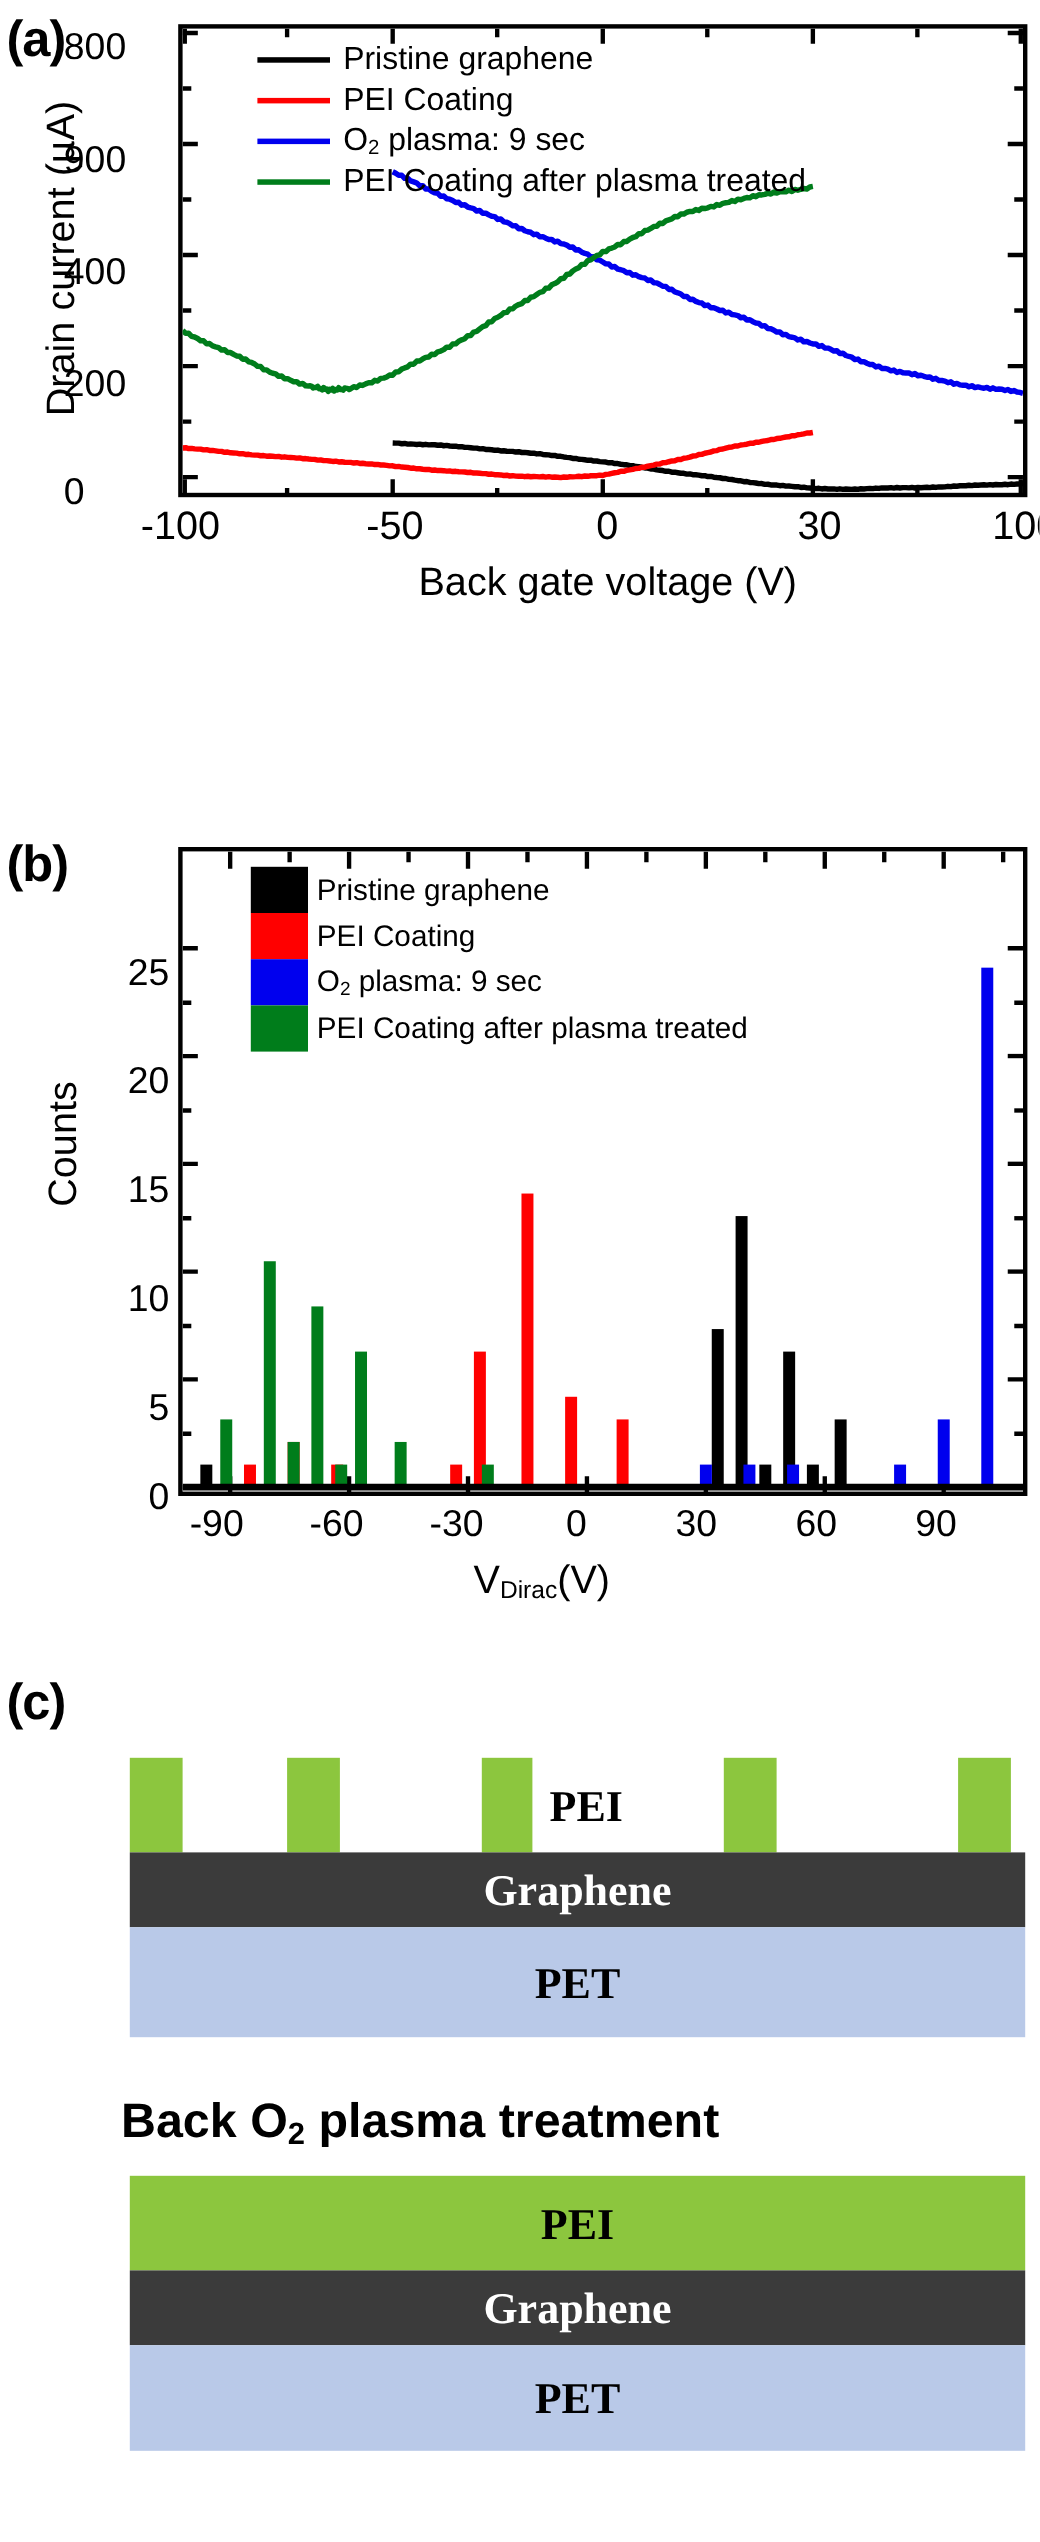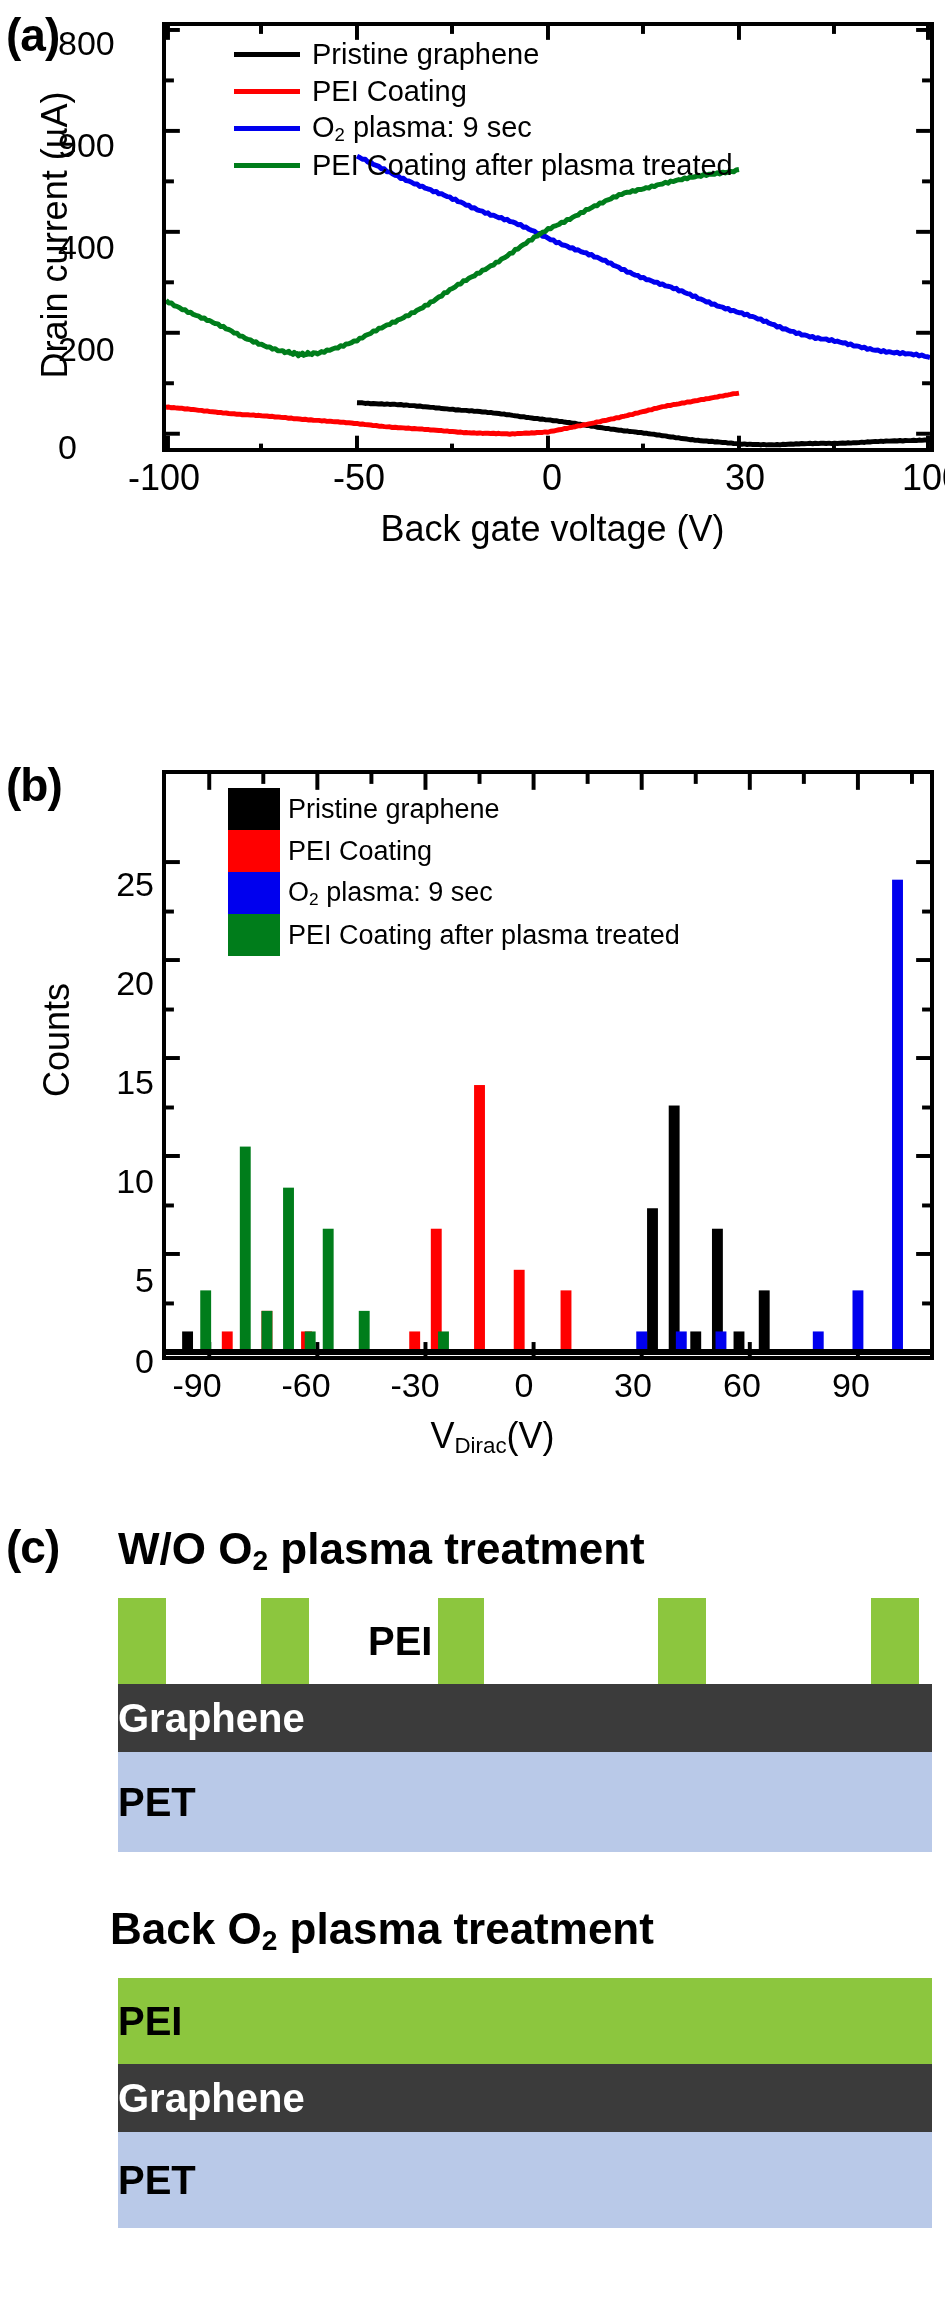--- a/index.html
+++ b/index.html
@@ -31,21 +31,21 @@
   .xlabel-b{position:absolute;width:945px;text-align:center;font-size:36px;}
   #legend-b{position:absolute;left:62px;top:14px;}
   #legend-b .row{display:flex;align-items:center;height:42px;}
   #legend-b .swatch{width:52px;height:42px;margin-right:8px;flex:0 0 auto;}
   #legend-b .txt{font-size:27px;white-space:nowrap;}
 
   
   #panel-c{position:absolute;left:0;top:1490px;width:945px;height:821px;}
   .sch-title{position:absolute;font-size:44px;font-weight:bold;white-space:nowrap;}
   .stack{position:absolute;}
-  .layer{position:absolute;display:flex;align-items:center;font-weight:bold;}
+  .layer{position:absolute;display:flex;align-items:center;justify-content:center;font-weight:bold;font-family:Liberation Serif, serif;}
   .layer-txt{font-size:40px;font-weight:bold;}
   .pei-island{position:absolute;background:#8cc63e;}
   sub{font-size:0.64em;vertical-align:-0.22em;}
 </style>
 </head>
 <body>
 
 <div id="panel-a">
   <div class="panel-label" style="left:6px;top:8px;">(a)</div>
 
@@ -270,23 +270,20 @@
   <div class="xtick-b" style="left:791px;top:678px;width:120px;"><span>90</span></div>
 
   <div class="xlabel-b" style="left:20px;top:725px;">
     <span>V</span><sub style="font-size:0.62em;">Dirac</sub><span>(V)</span>
   </div>
 </div>
 
 <div id="panel-c">
   <div class="panel-label" style="left:6px;top:30px;">(c)</div>
 
-  <div class="sch-title" style="left:118px;top:34px;">
-    <span>W/O O</span><sub>2</sub><span> plasma treatment</span>
-  </div>
 
   <div class="stack" style="left:118px;top:108px;width:814px;height:254px;">
 
     <div class="pei-island" style="left:0px;top:0px;width:48px;height:86px;"></div>
     <div class="pei-island" style="left:143px;top:0px;width:48px;height:86px;"></div>
     <div class="pei-island" style="left:320px;top:0px;width:46px;height:86px;"></div>
     <div class="pei-island" style="left:540px;top:0px;width:48px;height:86px;"></div>
     <div class="pei-island" style="left:753px;top:0px;width:48px;height:86px;"></div>
     <div class="layer" style="left:250px;top:10px;width:330px;height:66px;">
       <span class="layer-txt" style="color:#000;">PEI</span>

